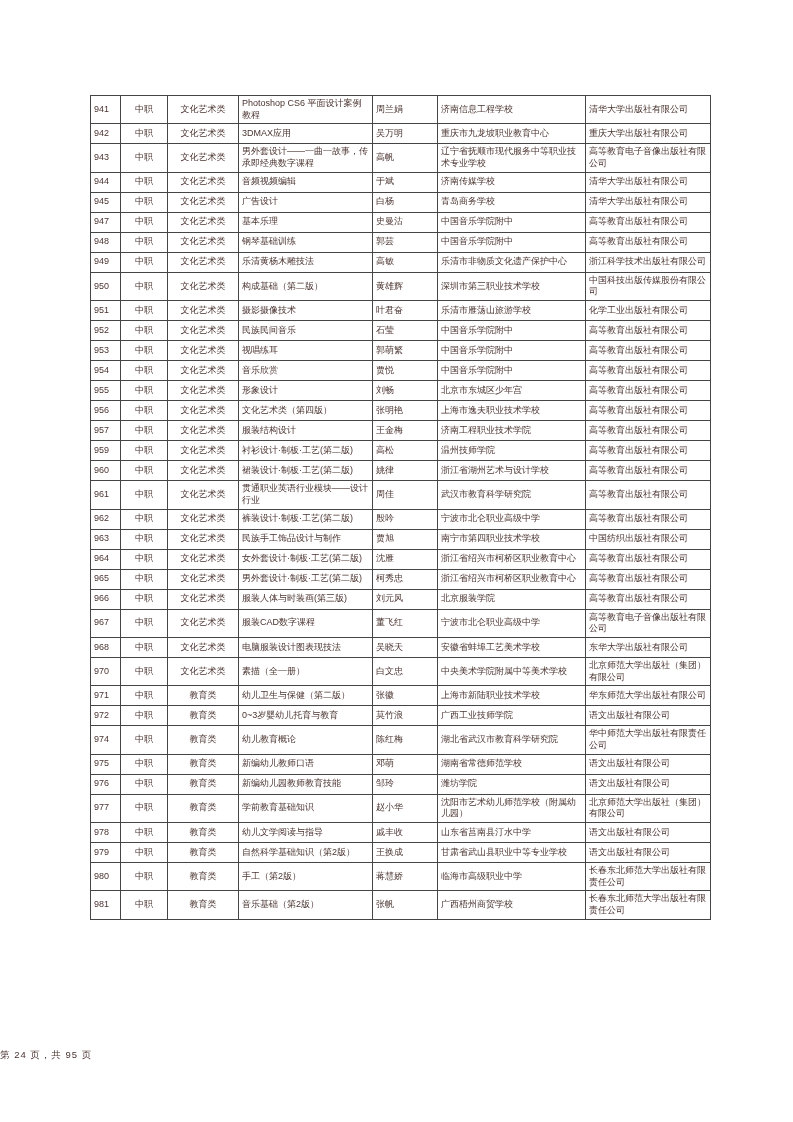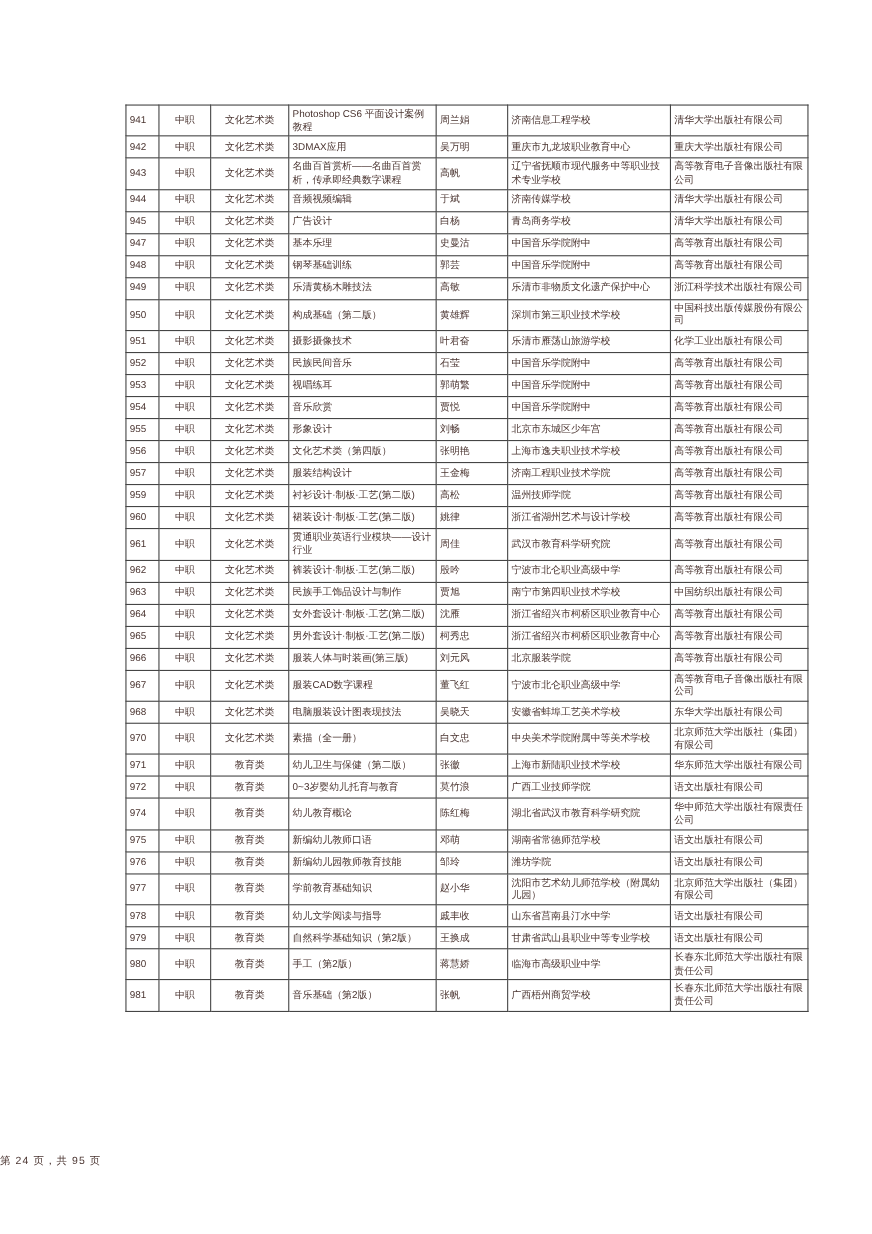--- a/index.html
+++ b/index.html
@@ -10,21 +10,20 @@
     position:relative;
     overflow:hidden;
   }
   .page { position:absolute; inset:0; background:#ffffff; }
   table.book-table {
     position:absolute;
     left:90px; top:95px;
     width:620px;
     border-collapse:collapse;
     table-layout:fixed;
-    margin-left:24px;
   }
   table.book-table td {
     border:1px solid #454545;
     font-size:9px;
     line-height:1.3;
     padding:2px 3px;
     height:15px;
     color:#4a3430;
     vertical-align:middle;
     word-break:break-all;
@@ -71,21 +70,21 @@
           <td class="center">文化艺术类</td>
           <td>3DMAX应用</td>
           <td>吴万明</td>
           <td>重庆市九龙坡职业教育中心</td>
           <td>重庆大学出版社有限公司</td>
         </tr>
         <tr>
           <td>943</td>
           <td class="center">中职</td>
           <td class="center">文化艺术类</td>
-          <td>名曲百首赏析——名曲百首赏析，传承即经典数字课程</td>
+          <td>男外套设计——一曲一故事，传承即经典数字课程</td>
           <td>高帆</td>
           <td>辽宁省抚顺市现代服务中等职业技术专业学校</td>
           <td>高等教育电子音像出版社有限公司</td>
         </tr>
         <tr>
           <td>944</td>
           <td class="center">中职</td>
           <td class="center">文化艺术类</td>
           <td>音频视频编辑</td>
           <td>于斌</td>

